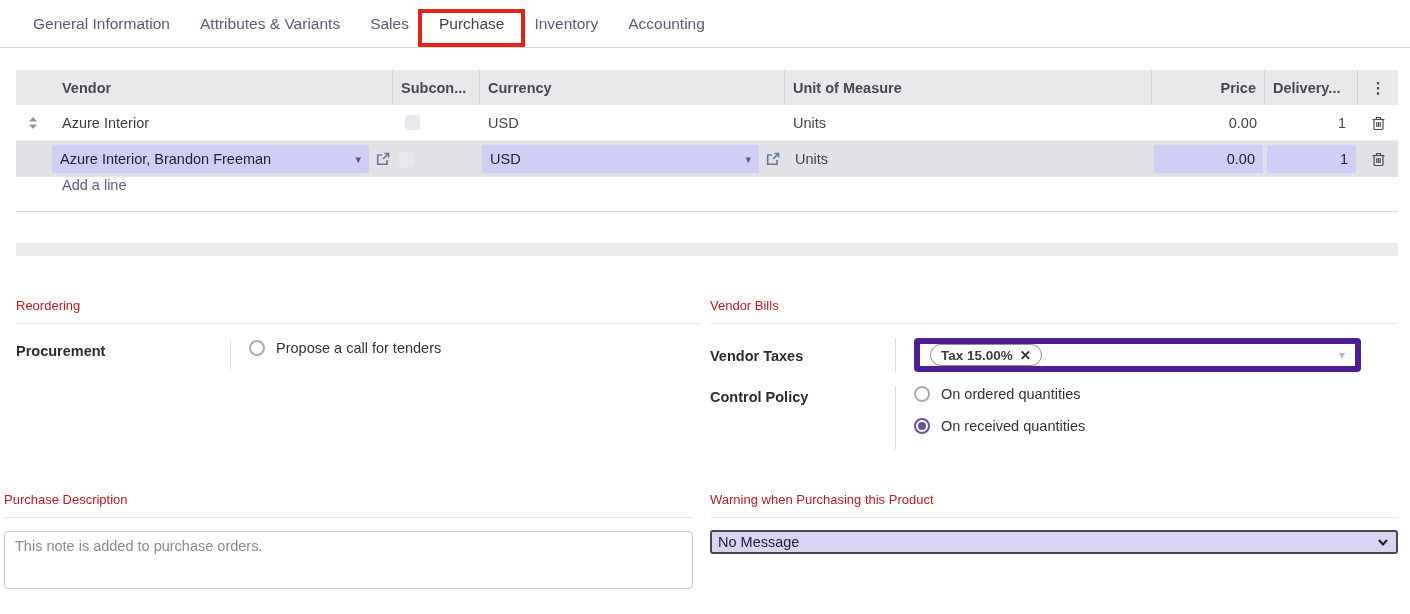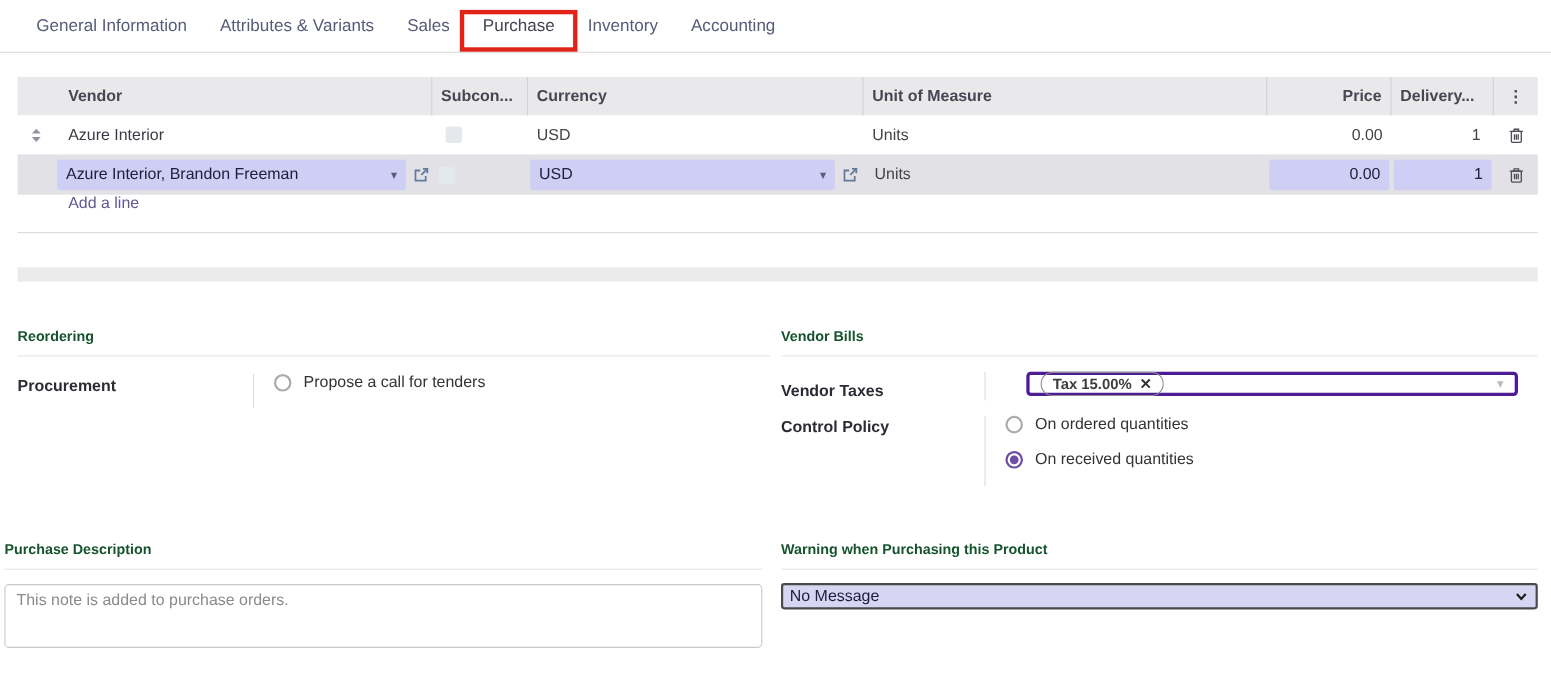--- a/index.html
+++ b/index.html
@@ -48,38 +48,38 @@
     padding-left:46px; }
   .addline { color:#5f598f; font-size:14.5px; cursor:pointer; }
   .kebab { font-size:15px; font-weight:bold; color:#4a4a55; cursor:pointer; }
   .row-border { border-bottom:1px solid #ededf0; }
 
   
   .hscroll { position:absolute; left:16px; top:243px; width:1382px; height:13px; background:#ebebeb; }
 
   
   .section { position:absolute; }
-  .sec-title { font-size:13px; font-weight:bold; color:#14532d; padding-bottom:10px;
+  .sec-title { font-size:13px; font-weight:normal; color:#b91c1c; padding-bottom:10px;
     border-bottom:1px solid #e7e7ea; }
   .form-row { display:flex; margin-top:16px; }
   .form-label { font-size:14.5px; font-weight:bold; color:#2b2b33; padding-top:3px; }
   .sec-left  { left:16px;  top:298px; width:684px; }
   .sec-right { left:710px; top:298px; width:688px; }
   .sec-left .form-label { width:214px; flex:none; }
   .sec-right .form-label { width:185px; flex:none; }
   .form-field { border-left:1px solid #ddd; padding-left:18px; flex:1; }
   .radio-item { display:flex; align-items:center; gap:11px; margin-bottom:15px;
     font-size:14.5px; color:#333; cursor:pointer; }
   .radio { width:16px; height:16px; border-radius:50%; border:2px solid #ababab;
     background:#fff; position:relative; flex:none; }
   .radio.checked { border-color:#6d4ea2; }
   .radio.checked::after { content:""; position:absolute; inset:2px; border-radius:50%; background:#6d4ea2; }
 
-  .tags-input { width:447px; height:22px; border:3px solid #4c1d95; border-radius:4px;
-    display:flex; align-items:center; padding:0 10px; background:#fff;margin-left:19px; }
+  .tags-input { width:447px; height:34px; border:6px solid #4c1d95; border-radius:4px;
+    display:flex; align-items:center; padding:0 10px; background:#fff; }
   .tag { border:1px solid #8f8f8f; border-radius:12px; padding:2px 10px; font-size:13.5px;
     color:#3d3d3d; font-weight:bold; display:flex; align-items:center; gap:7px; }
   .tag-close { cursor:pointer; color:#333; }
   .tags-input .caret { margin-left:auto; color:#b9b9c4; font-size:12px; }
   .cp-row { margin-top:14px; }
   .cp-field .radio-item { margin-bottom:16px; }
 
   
   .blk-left  { left:4px;  top:492px; width:689px; }
   .blk-right { left:710px; top:492px; width:688px; }

